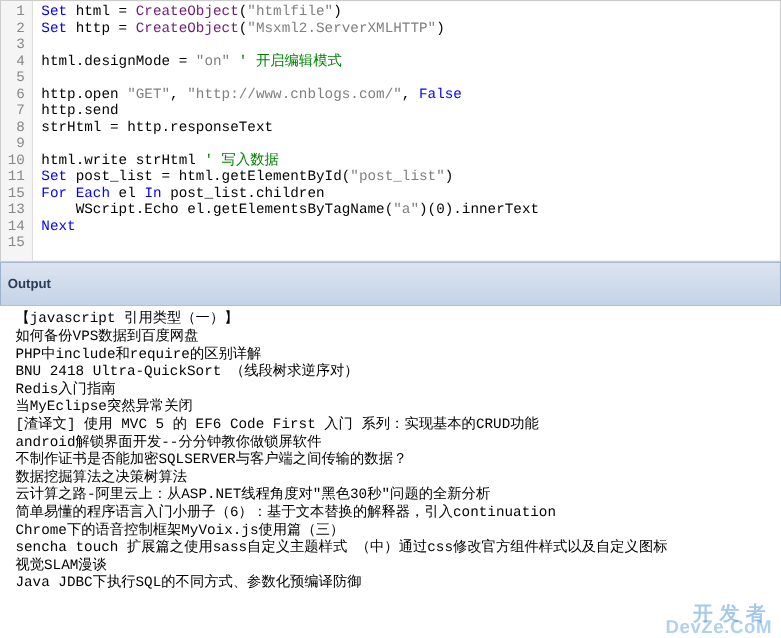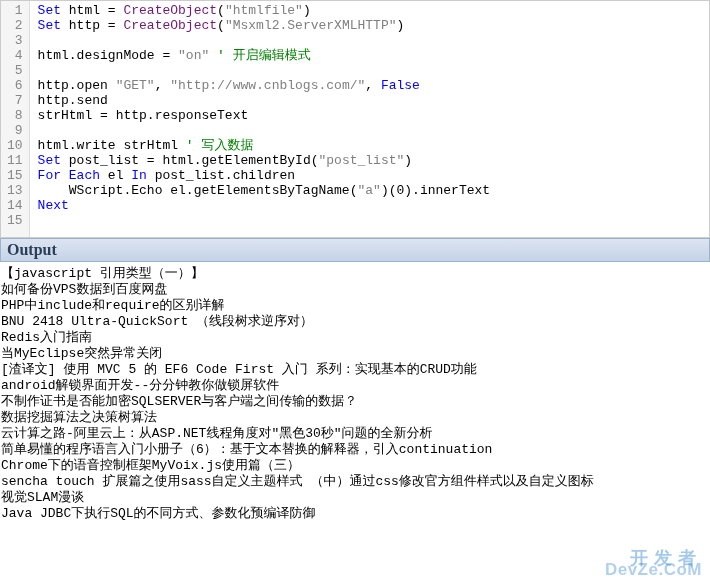--- a/index.html
+++ b/index.html
@@ -37,28 +37,28 @@
 }
 .code-line { height: 15px; }
 .kw { color: #0000ff; }
 .str { color: #808080; }
 .cmt { color: #008000; }
 .fn { color: #701a75; }
 .op { color: #000; }
 .output-header {
   background: linear-gradient(#dce4f0, #c5d3e8);
   border: 1px solid #9db2cc;
-  padding: 2px 6px;
-  font-family: Liberation Serif, serif;
-  font-size: 16px;
+  padding: 12px 6px;
+  font-family: Liberation Sans, sans-serif;
+  font-size: 12px;
   color: #2b3d57;
   font-weight: bold;
 }
 .output-body {
-  padding: 4px 1px;
+  padding: 4px 14px;
   font-family: "SimSun", "Courier New", monospace;
   font-size: 13px;
   line-height: 16px;
   color: #000;
 }
 .output-body div { white-space: nowrap; }
 .watermark {
   position: absolute;
   right: 8px;
   bottom: 10px;

